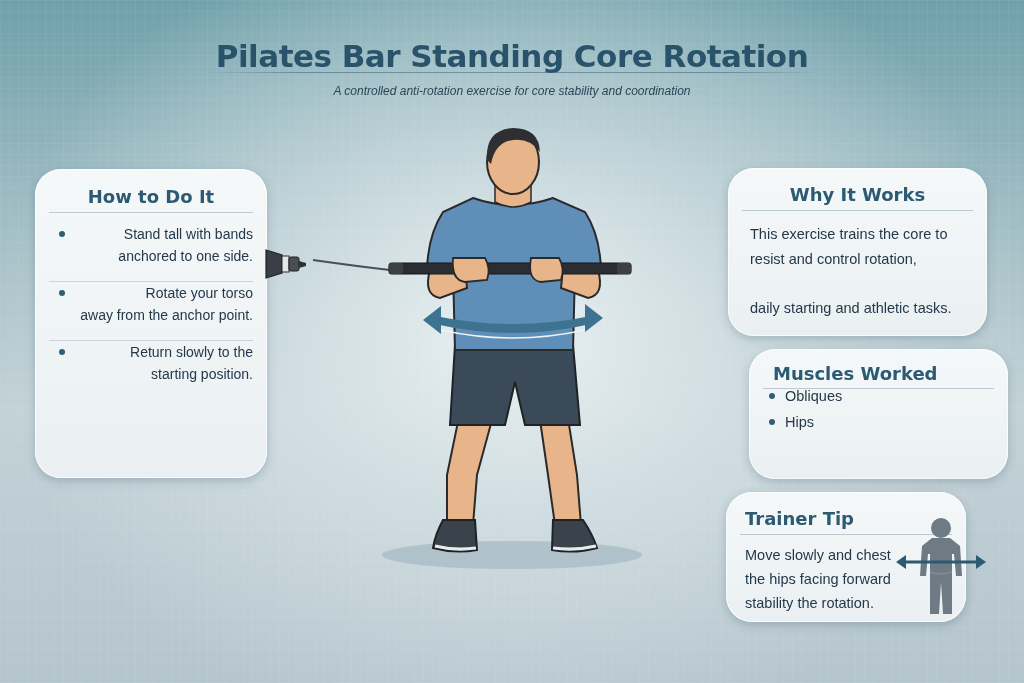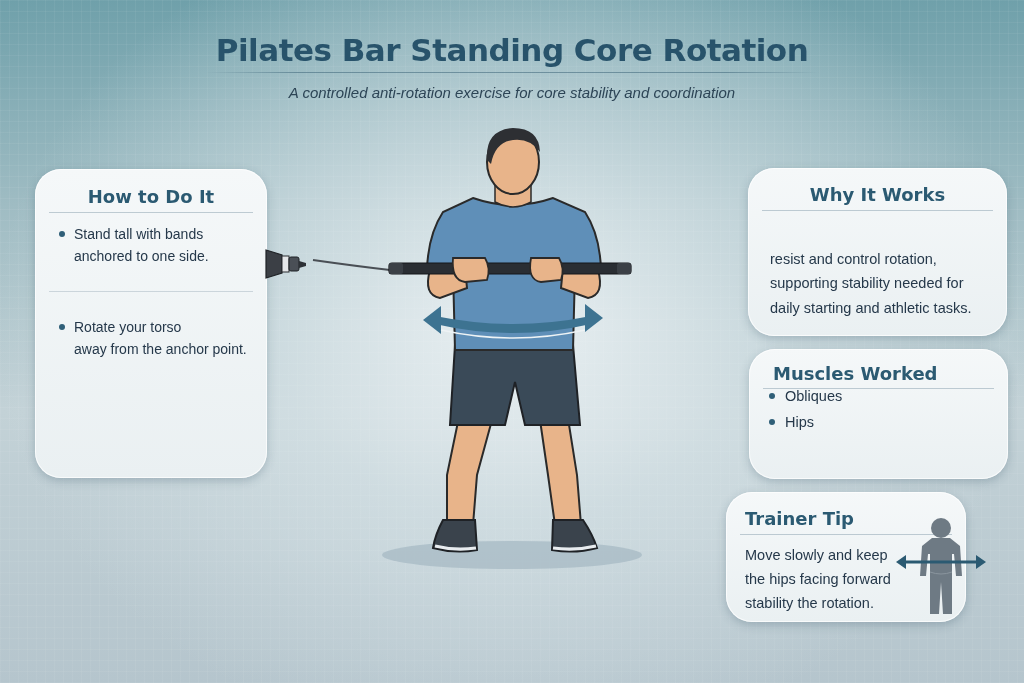--- a/index.html
+++ b/index.html
@@ -15,33 +15,33 @@
   .bg-grain {
     position: absolute; inset: 0;
     background-image:
       repeating-linear-gradient(90deg, rgba(255,255,255,0.05) 0 1px, transparent 1px 9px),
       repeating-linear-gradient(0deg, rgba(255,255,255,0.05) 0 1px, transparent 1px 11px);
     pointer-events: none;
   }
 
   
   .title {
-    position: absolute; left: 0; right: 0; top: 32px;
+    position: absolute; left: 0; right: 0; top: 38px;
     text-align: center;
     font-family: "DejaVu Sans", sans-serif;
     font-weight: bold; font-size: 31px; letter-spacing: -0.5px;
     color: #28536b;
   }
   .title-rule {
     position: absolute; left: 205px; width: 614px; top: 72px; height: 1px;
     background: linear-gradient(90deg, rgba(60,100,120,0) 0%, rgba(60,100,120,0.55) 15%, rgba(60,100,120,0.55) 85%, rgba(60,100,120,0) 100%);
   }
   .subtitle {
     position: absolute; left: 0; right: 0; top: 84px;
-    text-align: center; font-style: italic; font-size: 15px;
+    text-align: center; font-style: italic; font-size: 12px;
     color: #2d4556;
   }
 
   
   .card {
     position: absolute;
     background: linear-gradient(180deg, #f5f8f9 0%, #eaf0f2 100%);
     border-radius: 26px;
     box-shadow: 0 3px 10px rgba(40,70,90,0.25), inset 0 0 0 1px rgba(255,255,255,0.7);
   }
@@ -50,31 +50,32 @@
     color: #2b5a72; font-size: 18px;
   }
   .card-rule { height: 1px; background: rgba(90,120,140,0.35); }
   .card-text { font-size: 14.5px; line-height: 22px; color: #25384a; }
 
   .how { left: 35px; top: 169px; width: 232px; height: 309px; }
   .how .card-title { position: absolute; top: 17px; left: 0; right: 0; text-align: center; }
   .how .card-rule { position: absolute; top: 43px; left: 14px; right: 14px; }
   .how ul { position: absolute; top: 54px; left: 14px; right: 14px; list-style: none; }
   .how li {
-    position: relative; padding: 0 0 24px 25px; margin-bottom: 24px;
+    position: relative; padding: 0 0 14px 25px; margin-bottom: 0;
     font-size: 14px; line-height: 22px; color: #25384a;
     border-bottom: 1px solid rgba(90,120,140,0.25);
+    text-align: right;
   }
   .how li:last-child { border-bottom: none; }
   .bullet {
     position: absolute; left: 10px; top: 8px; width: 6px; height: 6px;
     border-radius: 50%; background: #2f5f78;
   }
 
-  .why { left: 748px; top: 168px; width: 259px; height: 168px; padding-left: 44px; }
+  .why { left: 728px; top: 168px; width: 259px; height: 168px; padding-left: 44px; }
   .why .card-title { position: absolute; top: 16px; left: 0; right: 0; text-align: center; }
   .why .card-rule { position: absolute; top: 42px; left: 14px; right: 14px; }
   .why .card-text { position: absolute; top: 54px; left: 22px; right: 12px; line-height: 24.5px; font-size: 14.5px; }
 
   .muscles { left: 730px; top: 349px; width: 259px; height: 130px; margin-left: 19px; }
   .muscles .card-title { position: absolute; top: 14px; left: 24px; }
   .muscles .card-rule { position: absolute; top: 39px; left: 14px; right: 14px; }
   .muscles ul { position: absolute; top: 34px; left: 18px; right: 12px; list-style: none; }
   .muscles li { position: relative; padding-left: 18px; font-size: 14.5px; line-height: 26px; color: #25384a; }
   .muscles .bullet { left: 2px; top: 10px; }
@@ -105,20 +106,25 @@
     <li>
       <span class="bullet"></span>
       <span>Stand tall with bands</span><br>
       <span>anchored to one side.</span>
     </li>
     <li>
       <span class="bullet"></span>
       <span>Rotate your torso</span><br>
       <span>away from the anchor point.</span>
     </li>
+    <li>
+      <span class="bullet"></span>
+      <span>Return slowly to the</span><br>
+      <span>starting position.</span>
+    </li>
   </ul>
 </div>
 
 <svg class="anchor" viewBox="0 0 60 34">
   <path d="M8 3 L24 8 L24 26 L8 31 Z" fill="#3b3f45" stroke="#1f2226" stroke-width="1.2"></path>
   <rect x="24" y="9" width="7" height="16" fill="#e4e6e8" stroke="#2a2d31" stroke-width="1"></rect>
   <rect x="31" y="10" width="10" height="14" rx="2" fill="#4a4f56" stroke="#1f2226" stroke-width="1"></rect>
   <path d="M41 14 L48 16 L48 19 L41 21 Z" fill="#2d3136"></path>
 </svg>
 
@@ -160,41 +166,41 @@
     <path d="M168 200 L186 186 L186 214 Z" fill="#3d7391"></path>
     <path d="M348 198 L330 184 L330 212 Z" fill="#3d7391"></path>
     <path d="M186 210 Q258 226 330 210" stroke="#eef3f5" stroke-width="1.4" fill="none"></path>
   </g>
 </svg>
 
 <div class="card why">
   <div class="card-title">Why It Works</div>
   <div class="card-rule"></div>
   <div class="card-text">
+    <span>This exercise trains the core to</span><br>
+    <span>resist and control rotation,</span><br>
     <br>
-    <span>resist and control rotation,</span><br>
-    <span>supporting stability needed for</span><br>
     <span>daily starting and athletic tasks.</span>
   </div>
 </div>
 
 <div class="card muscles">
   <div class="card-title">Muscles Worked</div>
   <div class="card-rule"></div>
   <ul>
     <li><span class="bullet"></span><span>Obliques</span></li>
     <li><span class="bullet"></span><span>Hips</span></li>
   </ul>
 </div>
 
 <div class="card tip">
   <div class="card-title">Trainer Tip</div>
   <div class="card-rule"></div>
   <div class="card-text">
-    <span>Move slowly and keep</span><br>
+    <span>Move slowly and chest</span><br>
     <span>the hips facing forward</span><br>
     <span>stability the rotation.</span>
   </div>
   <svg class="tip-figure" viewBox="0 0 94 104">
     <circle cx="47" cy="14" r="10" fill="#6e7a84"></circle>
     <path d="M38 24 L56 24 L66 32 L68 62 L62 62 L60 40 L58 40 L58 100 L49 100 L47 68 L45 100 L36 100 L36 40 L34 40 L32 62 L26 62 L28 32 Z" fill="#6e7a84"></path>
     <path d="M36 58 Q47 62 58 58" stroke="#8a959e" stroke-width="1" fill="none"></path>
     <line x1="6" y1="48" x2="88" y2="48" stroke="#2b5a72" stroke-width="3"></line>
     <path d="M2 48 L12 41 L12 55 Z" fill="#2b5a72"></path>
     <path d="M92 48 L82 41 L82 55 Z" fill="#2b5a72"></path>

